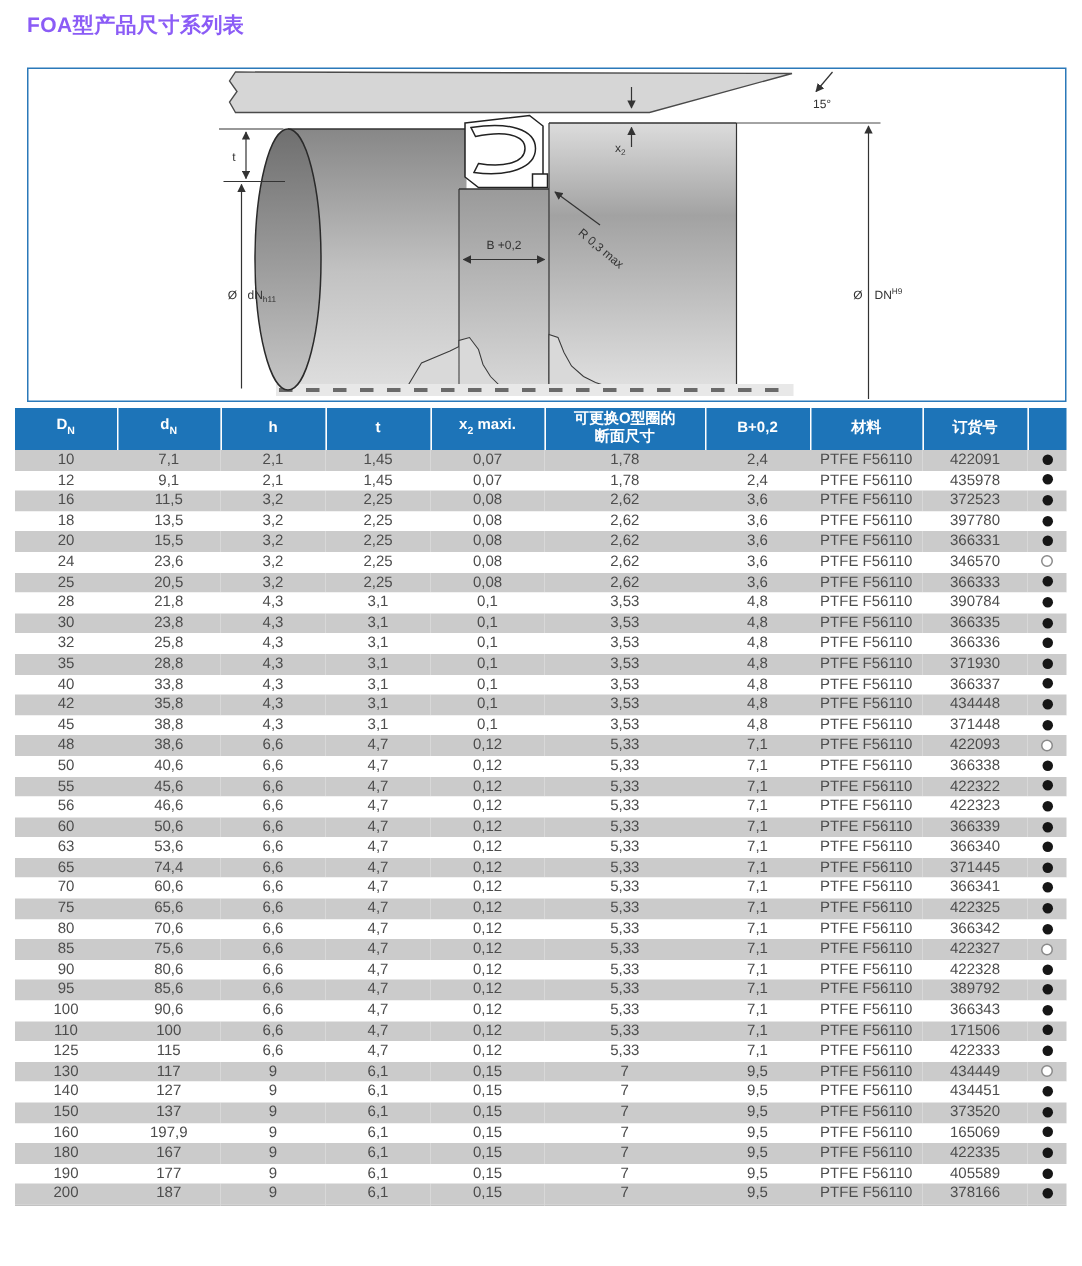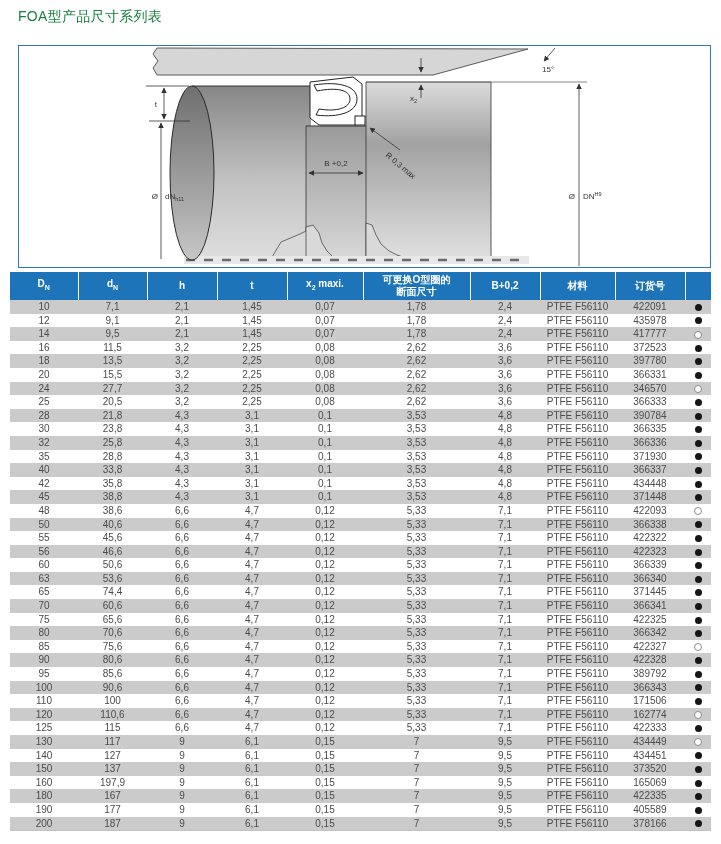--- a/index.html
+++ b/index.html
@@ -2,21 +2,21 @@
 <html><head>
 <meta charset="utf-8">
 <style>
   html,body{margin:0;padding:0;}
   body{
     width:721px;height:844px;overflow:hidden;background:#ffffff;
     font-family:"Liberation Sans",sans-serif;position:relative;
   }
   .title{
     position:absolute;left:18px;top:8px;
-    font-size:14px;font-weight:normal;color:#15803d;letter-spacing:.3px;
+    font-size:14px;font-weight:bold;color:#8b5cf6;letter-spacing:.3px;
   }
   .figure-box{
     position:absolute;left:18px;top:45px;width:691px;height:221px;
     border:1px solid #2b79b9;background:#ffffff;
   }
   .figure-box svg{display:block;}
   table.size-table{
     position:absolute;left:10px;top:272px;width:701px;
     border-collapse:collapse;table-layout:fixed;
     font-size:10px;color:#4c4c4c;
@@ -193,32 +193,20 @@
         <td>2,1</td>
         <td>1,45</td>
         <td>0,07</td>
         <td>1,78</td>
         <td>2,4</td>
         <td>PTFE F56110</td>
         <td>435978</td>
         <td><span class="dot filled"></span></td>
       </tr>
       <tr>
-        <td>14</td>
-        <td>9,5</td>
-        <td>2,1</td>
-        <td>1,45</td>
-        <td>0,07</td>
-        <td>1,78</td>
-        <td>2,4</td>
-        <td>PTFE F56110</td>
-        <td>417777</td>
-        <td><span class="dot open"></span></td>
-      </tr>
-      <tr>
         <td>16</td>
         <td>11,5</td>
         <td>3,2</td>
         <td>2,25</td>
         <td>0,08</td>
         <td>2,62</td>
         <td>3,6</td>
         <td>PTFE F56110</td>
         <td>372523</td>
         <td><span class="dot filled"></span></td>
@@ -242,21 +230,21 @@
         <td>2,25</td>
         <td>0,08</td>
         <td>2,62</td>
         <td>3,6</td>
         <td>PTFE F56110</td>
         <td>366331</td>
         <td><span class="dot filled"></span></td>
       </tr>
       <tr>
         <td>24</td>
-        <td>27,7</td>
+        <td>23,6</td>
         <td>3,2</td>
         <td>2,25</td>
         <td>0,08</td>
         <td>2,62</td>
         <td>3,6</td>
         <td>PTFE F56110</td>
         <td>346570</td>
         <td><span class="dot open"></span></td>
       </tr>
       <tr>
@@ -529,32 +517,20 @@
         <td>6,6</td>
         <td>4,7</td>
         <td>0,12</td>
         <td>5,33</td>
         <td>7,1</td>
         <td>PTFE F56110</td>
         <td>171506</td>
         <td><span class="dot filled"></span></td>
       </tr>
       <tr>
-        <td>120</td>
-        <td>110,6</td>
-        <td>6,6</td>
-        <td>4,7</td>
-        <td>0,12</td>
-        <td>5,33</td>
-        <td>7,1</td>
-        <td>PTFE F56110</td>
-        <td>162774</td>
-        <td><span class="dot open"></span></td>
-      </tr>
-      <tr>
         <td>125</td>
         <td>115</td>
         <td>6,6</td>
         <td>4,7</td>
         <td>0,12</td>
         <td>5,33</td>
         <td>7,1</td>
         <td>PTFE F56110</td>
         <td>422333</td>
         <td><span class="dot filled"></span></td>

